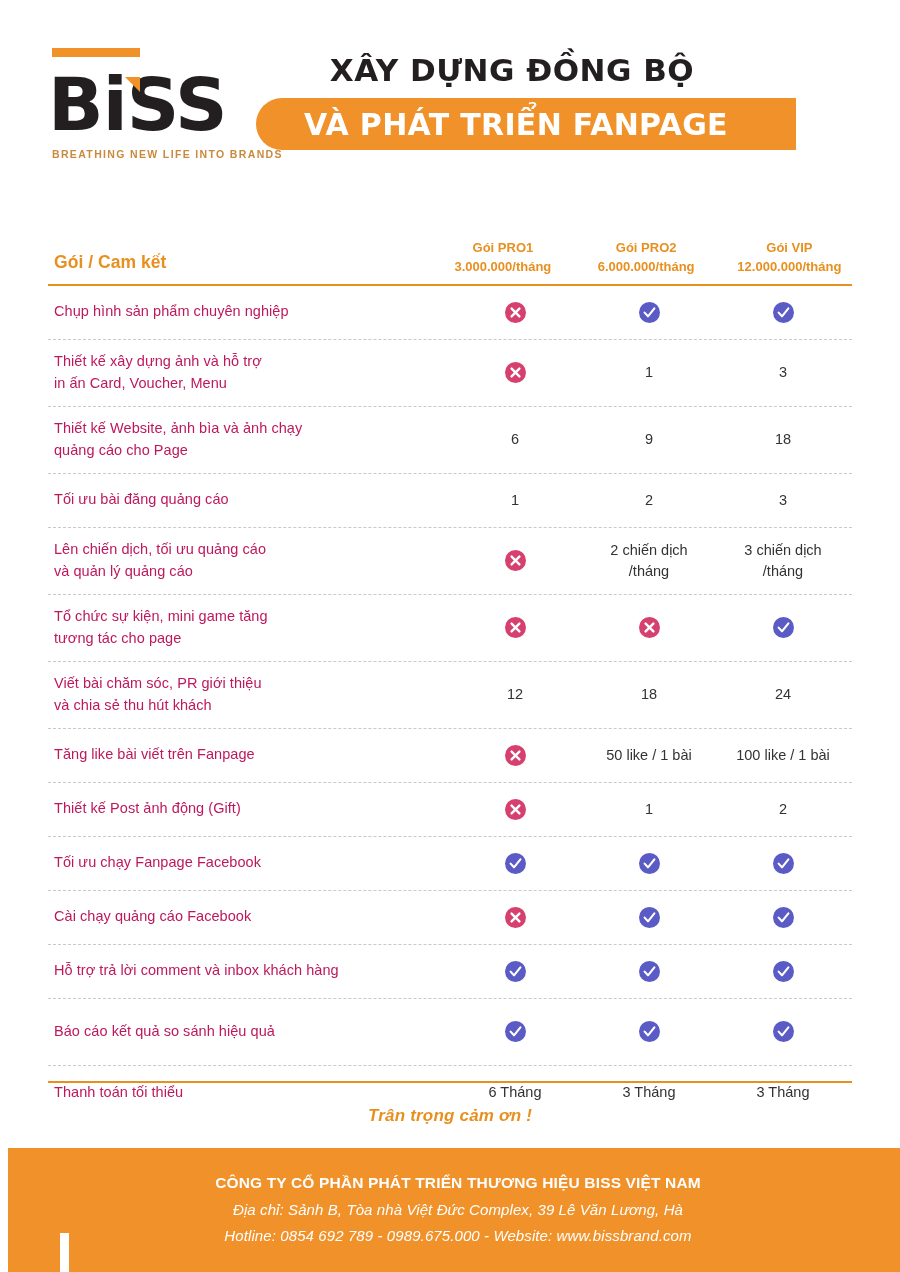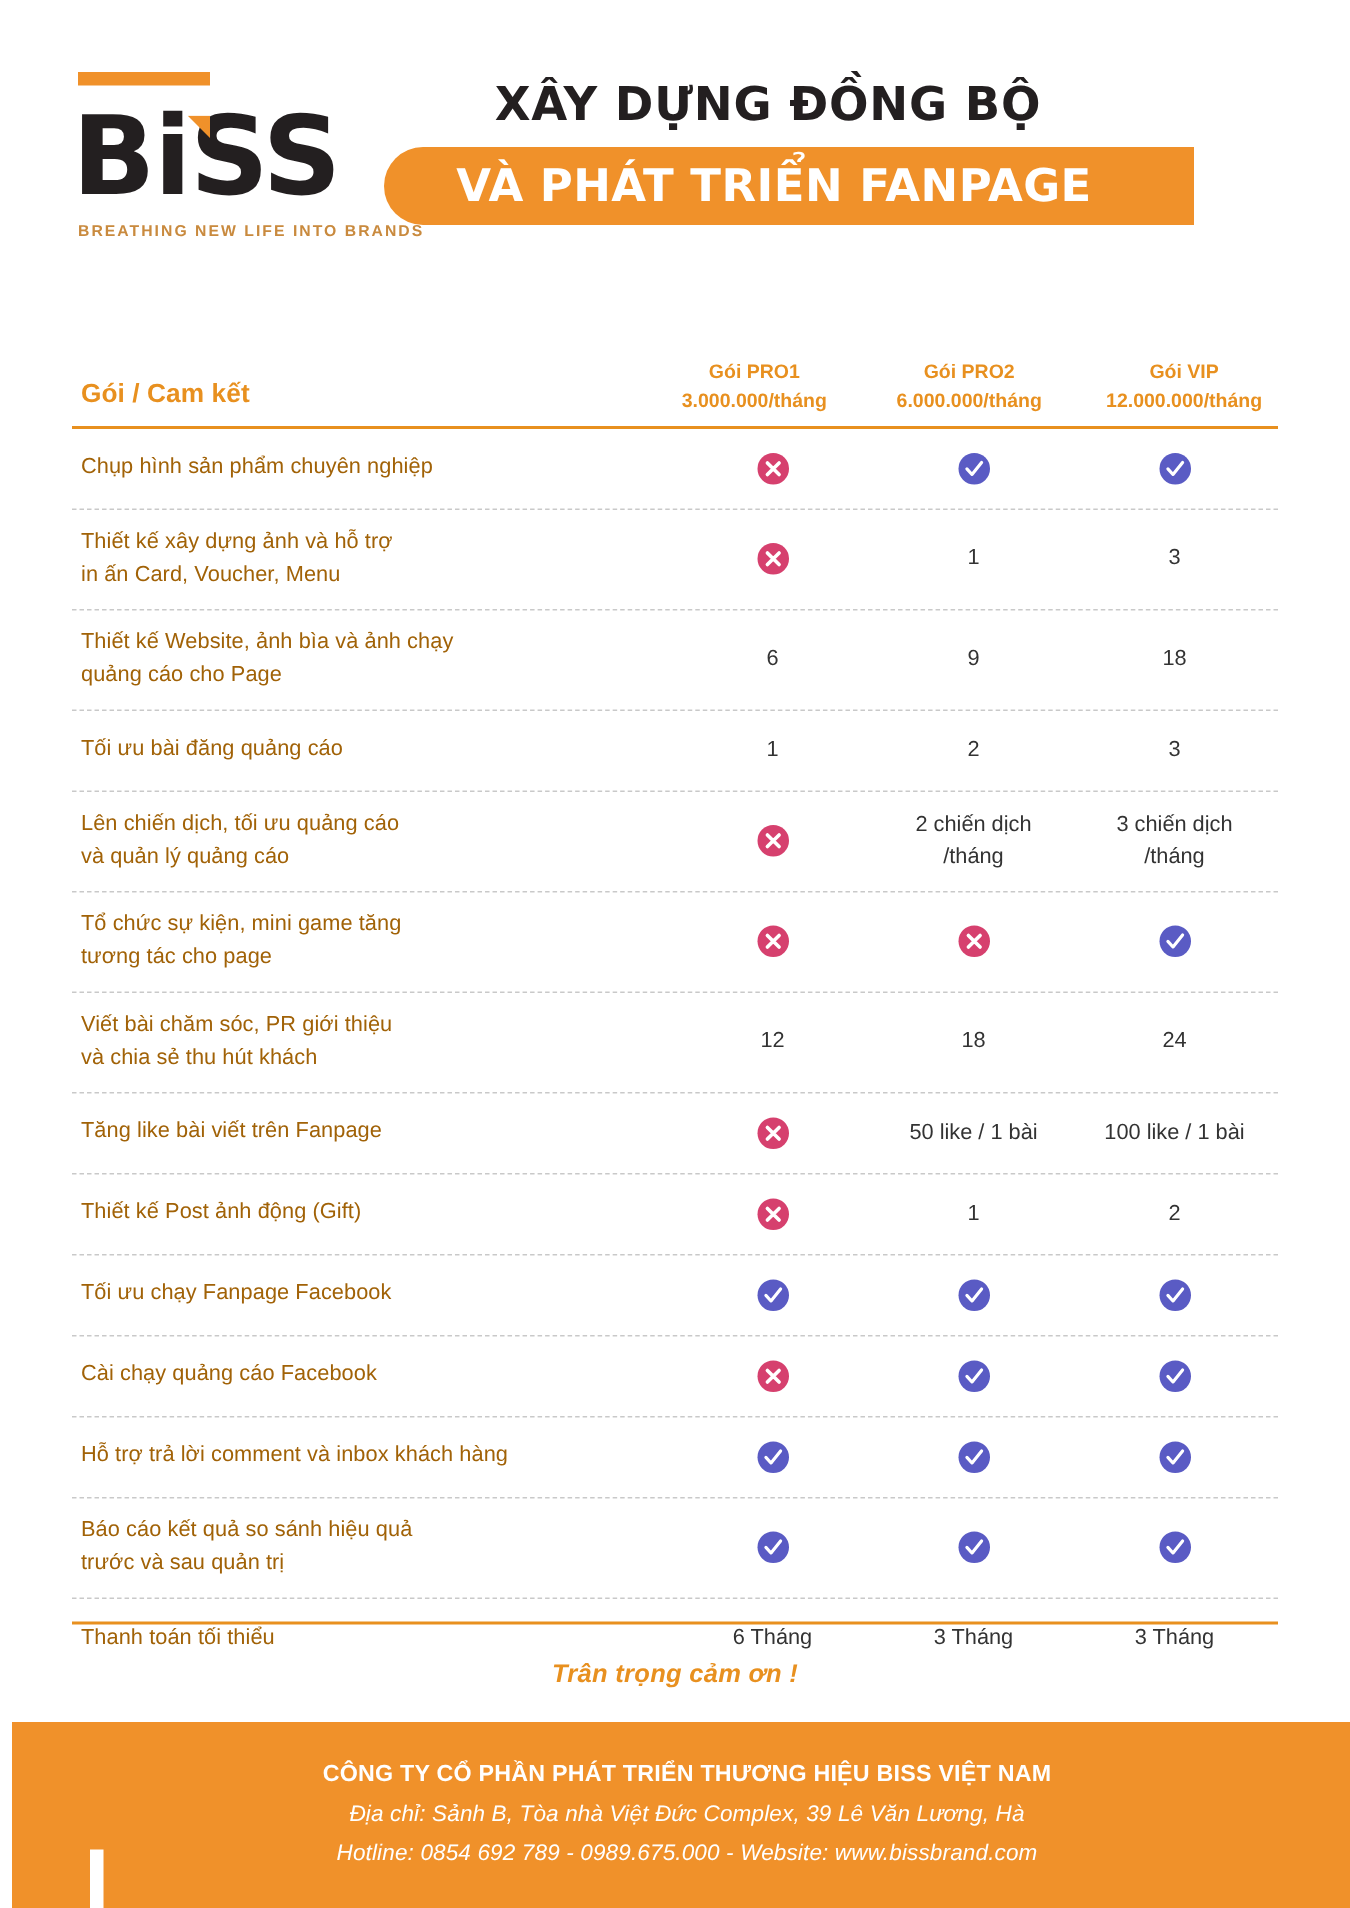--- a/index.html
+++ b/index.html
@@ -106,21 +106,21 @@
   .trow {
     display:flex;
     align-items:center;
     width:100%;
   }
   .c-label {
     width:400px;
     padding-left:6px;
     font-size:14.5px;
     line-height:1.48;
-    color:#a16207;
+    color:#be185d;
     letter-spacing:0.05px;
   }
   .c-val {
     width:134px;
     text-align:center;
     font-size:14.5px;
     color:#333333;
     line-height:1.4;
   }
 
@@ -467,21 +467,20 @@
           </span></div>
         <div class="c-val"><span class="ico ico-chk">
             <svg width="21" height="21" viewBox="0 0 21 21">
               <path d="M5.6 10.6 L9 14.3 L15.4 6.3" fill="none" stroke="#fff" stroke-width="2.1" stroke-linecap="round" stroke-linejoin="round"></path>
             </svg>
           </span></div>
       </div>
       <div class="trow row r2">
         <div class="c-label">
           <span style="display:block">Báo cáo kết quả so sánh hiệu quả</span>
-          <span style="display:block">trước và sau quản trị</span>
         </div>
         <div class="c-val"><span class="ico ico-chk">
             <svg width="21" height="21" viewBox="0 0 21 21">
               <path d="M5.6 10.6 L9 14.3 L15.4 6.3" fill="none" stroke="#fff" stroke-width="2.1" stroke-linecap="round" stroke-linejoin="round"></path>
             </svg>
           </span></div>
         <div class="c-val"><span class="ico ico-chk">
             <svg width="21" height="21" viewBox="0 0 21 21">
               <path d="M5.6 10.6 L9 14.3 L15.4 6.3" fill="none" stroke="#fff" stroke-width="2.1" stroke-linecap="round" stroke-linejoin="round"></path>
             </svg>

